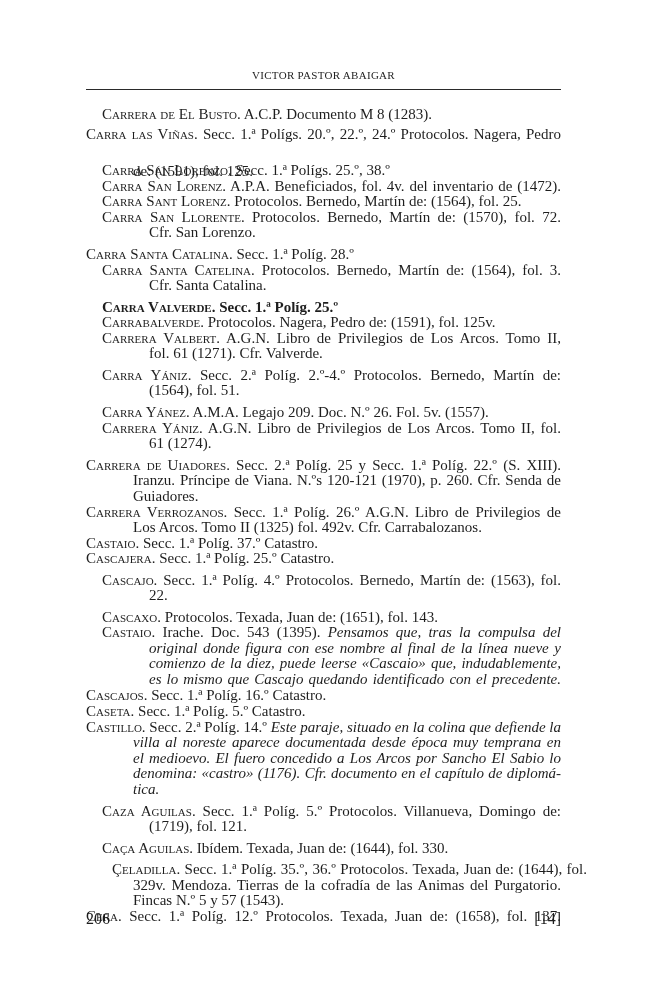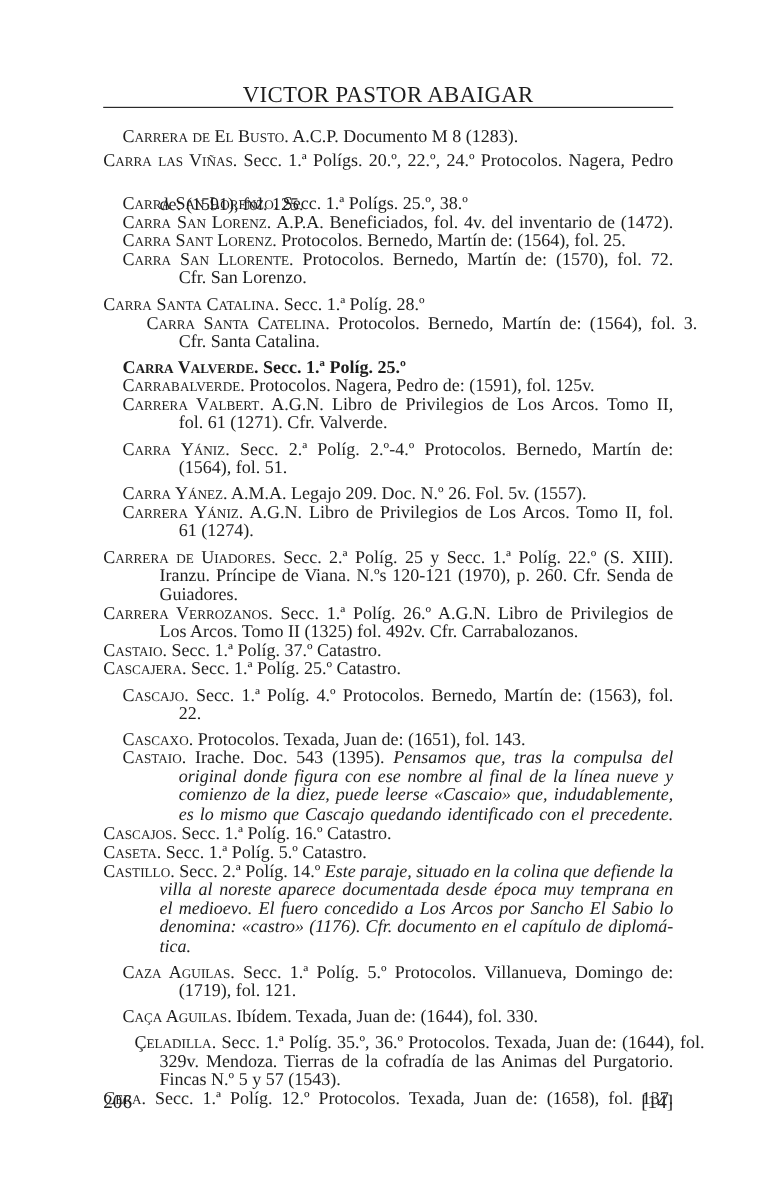--- a/index.html
+++ b/index.html
@@ -1,19 +1,19 @@
 <!DOCTYPE html>
 <html><head>
 <meta charset="utf-8">
 <style>
   html, body { margin: 0; padding: 0; background: #ffffff; }
   body { width: 645px; height: 1000px; position: relative; overflow: hidden;
          font-family: "Liberation Serif", "DejaVu Serif", serif; color: #1e1e1e; }
   .header { position: absolute; left: 86px; width: 475px; top: 69px; text-align: center;
-            font-size: 19px; letter-spacing: 0.3px; }
+            font-size: 11px; letter-spacing: 0.3px; }
   .rule { position: absolute; left: 86px; width: 475px; top: 89px; height: 0; border-top: 1.2px solid #2a2a2a; }
   .line { position: absolute; font-size: 15px; line-height: 16px; white-space: nowrap; }
   .line.j { text-align: justify; text-align-last: justify; }
   .sc { font-variant: small-caps; }
   .it { font-style: italic; }
   .folio { position: absolute; top: 910px; font-size: 16px; }
 </style>
 </head>
 <body>
 
@@ -23,21 +23,21 @@
 <div id="body-text">
     <div class="line" style="left: 102px; top: 106px;"><span class="sc">Carrera de El Busto</span><span>. A.C.P. Documento M 8 (1283).</span></div>
     <div class="line j" style="left: 86px; top: 126px; width: 475px;"><span class="sc">Carra las Viñas</span><span>. Secc. 1.ª Polígs. 20.º, 22.º, 24.º Protocolos. Nagera, Pedro</span></div>
     <div class="line" style="left: 133px; top: 141px; margin-top: 22px;"><span>de: (1591), fol. 125.</span></div>
     <div class="line" style="left: 102px; top: 162px;"><span class="sc">Carra San Lorenzo</span><span>. Secc. 1.ª Polígs. 25.º, 38.º</span></div>
     <div class="line j" style="left: 102px; top: 178px; width: 459px;"><span class="sc">Carra San Lorenz</span><span>. A.P.A. Beneficiados, fol. 4v. del inventario de (1472).</span></div>
     <div class="line" style="left: 102px; top: 193px;"><span class="sc">Carra Sant Lorenz</span><span>. Protocolos. Bernedo, Martín de: (1564), fol. 25.</span></div>
     <div class="line j" style="left: 102px; top: 209px; width: 459px;"><span class="sc">Carra San Llorente</span><span>. Protocolos. Bernedo, Martín de: (1570), fol. 72.</span></div>
     <div class="line" style="left: 149px; top: 224px;"><span>Cfr. San Lorenzo.</span></div>
     <div class="line" style="left: 86px; top: 246px;"><span class="sc">Carra Santa Catalina</span><span>. Secc. 1.ª Políg. 28.º</span></div>
-    <div class="line j" style="left: 102px; top: 262px; width: 459px; margin-left: 20px;"><span class="sc">Carra Santa Catelina</span><span>. Protocolos. Bernedo, Martín de: (1564), fol. 3.</span></div>
+    <div class="line j" style="left: 102px; top: 262px; width: 459px;"><span class="sc">Carra Santa Catelina</span><span>. Protocolos. Bernedo, Martín de: (1564), fol. 3.</span></div>
     <div class="line" style="left: 149px; top: 277px;"><span>Cfr. Santa Catalina.</span></div>
     <div class="line" style="left: 102px; top: 299px; font-weight: bold;"><span class="sc">Carra Valverde</span><span>. Secc. 1.ª Políg. 25.º</span></div>
     <div class="line" style="left: 102px; top: 314px;"><span class="sc">Carrabalverde</span><span>. Protocolos. Nagera, Pedro de: (1591), fol. 125v.</span></div>
     <div class="line j" style="left: 102px; top: 330px; width: 459px;"><span class="sc">Carrera Valbert</span><span>. A.G.N. Libro de Privilegios de Los Arcos. Tomo II,</span></div>
     <div class="line" style="left: 149px; top: 345px;"><span>fol. 61 (1271). Cfr. Valverde.</span></div>
     <div class="line j" style="left: 102px; top: 367px; width: 459px;"><span class="sc">Carra Yániz</span><span>. Secc. 2.ª Políg. 2.º-4.º Protocolos. Bernedo, Martín de:</span></div>
     <div class="line" style="left: 149px; top: 382px;"><span>(1564), fol. 51.</span></div>
     <div class="line" style="left: 102px; top: 404px;"><span class="sc">Carra Yánez</span><span>. A.M.A. Legajo 209. Doc. N.º 26. Fol. 5v. (1557).</span></div>
     <div class="line j" style="left: 102px; top: 420px; width: 459px;"><span class="sc">Carrera Yániz</span><span>. A.G.N. Libro de Privilegios de Los Arcos. Tomo II, fol.</span></div>
     <div class="line" style="left: 149px; top: 435px;"><span>61 (1274).</span></div>

